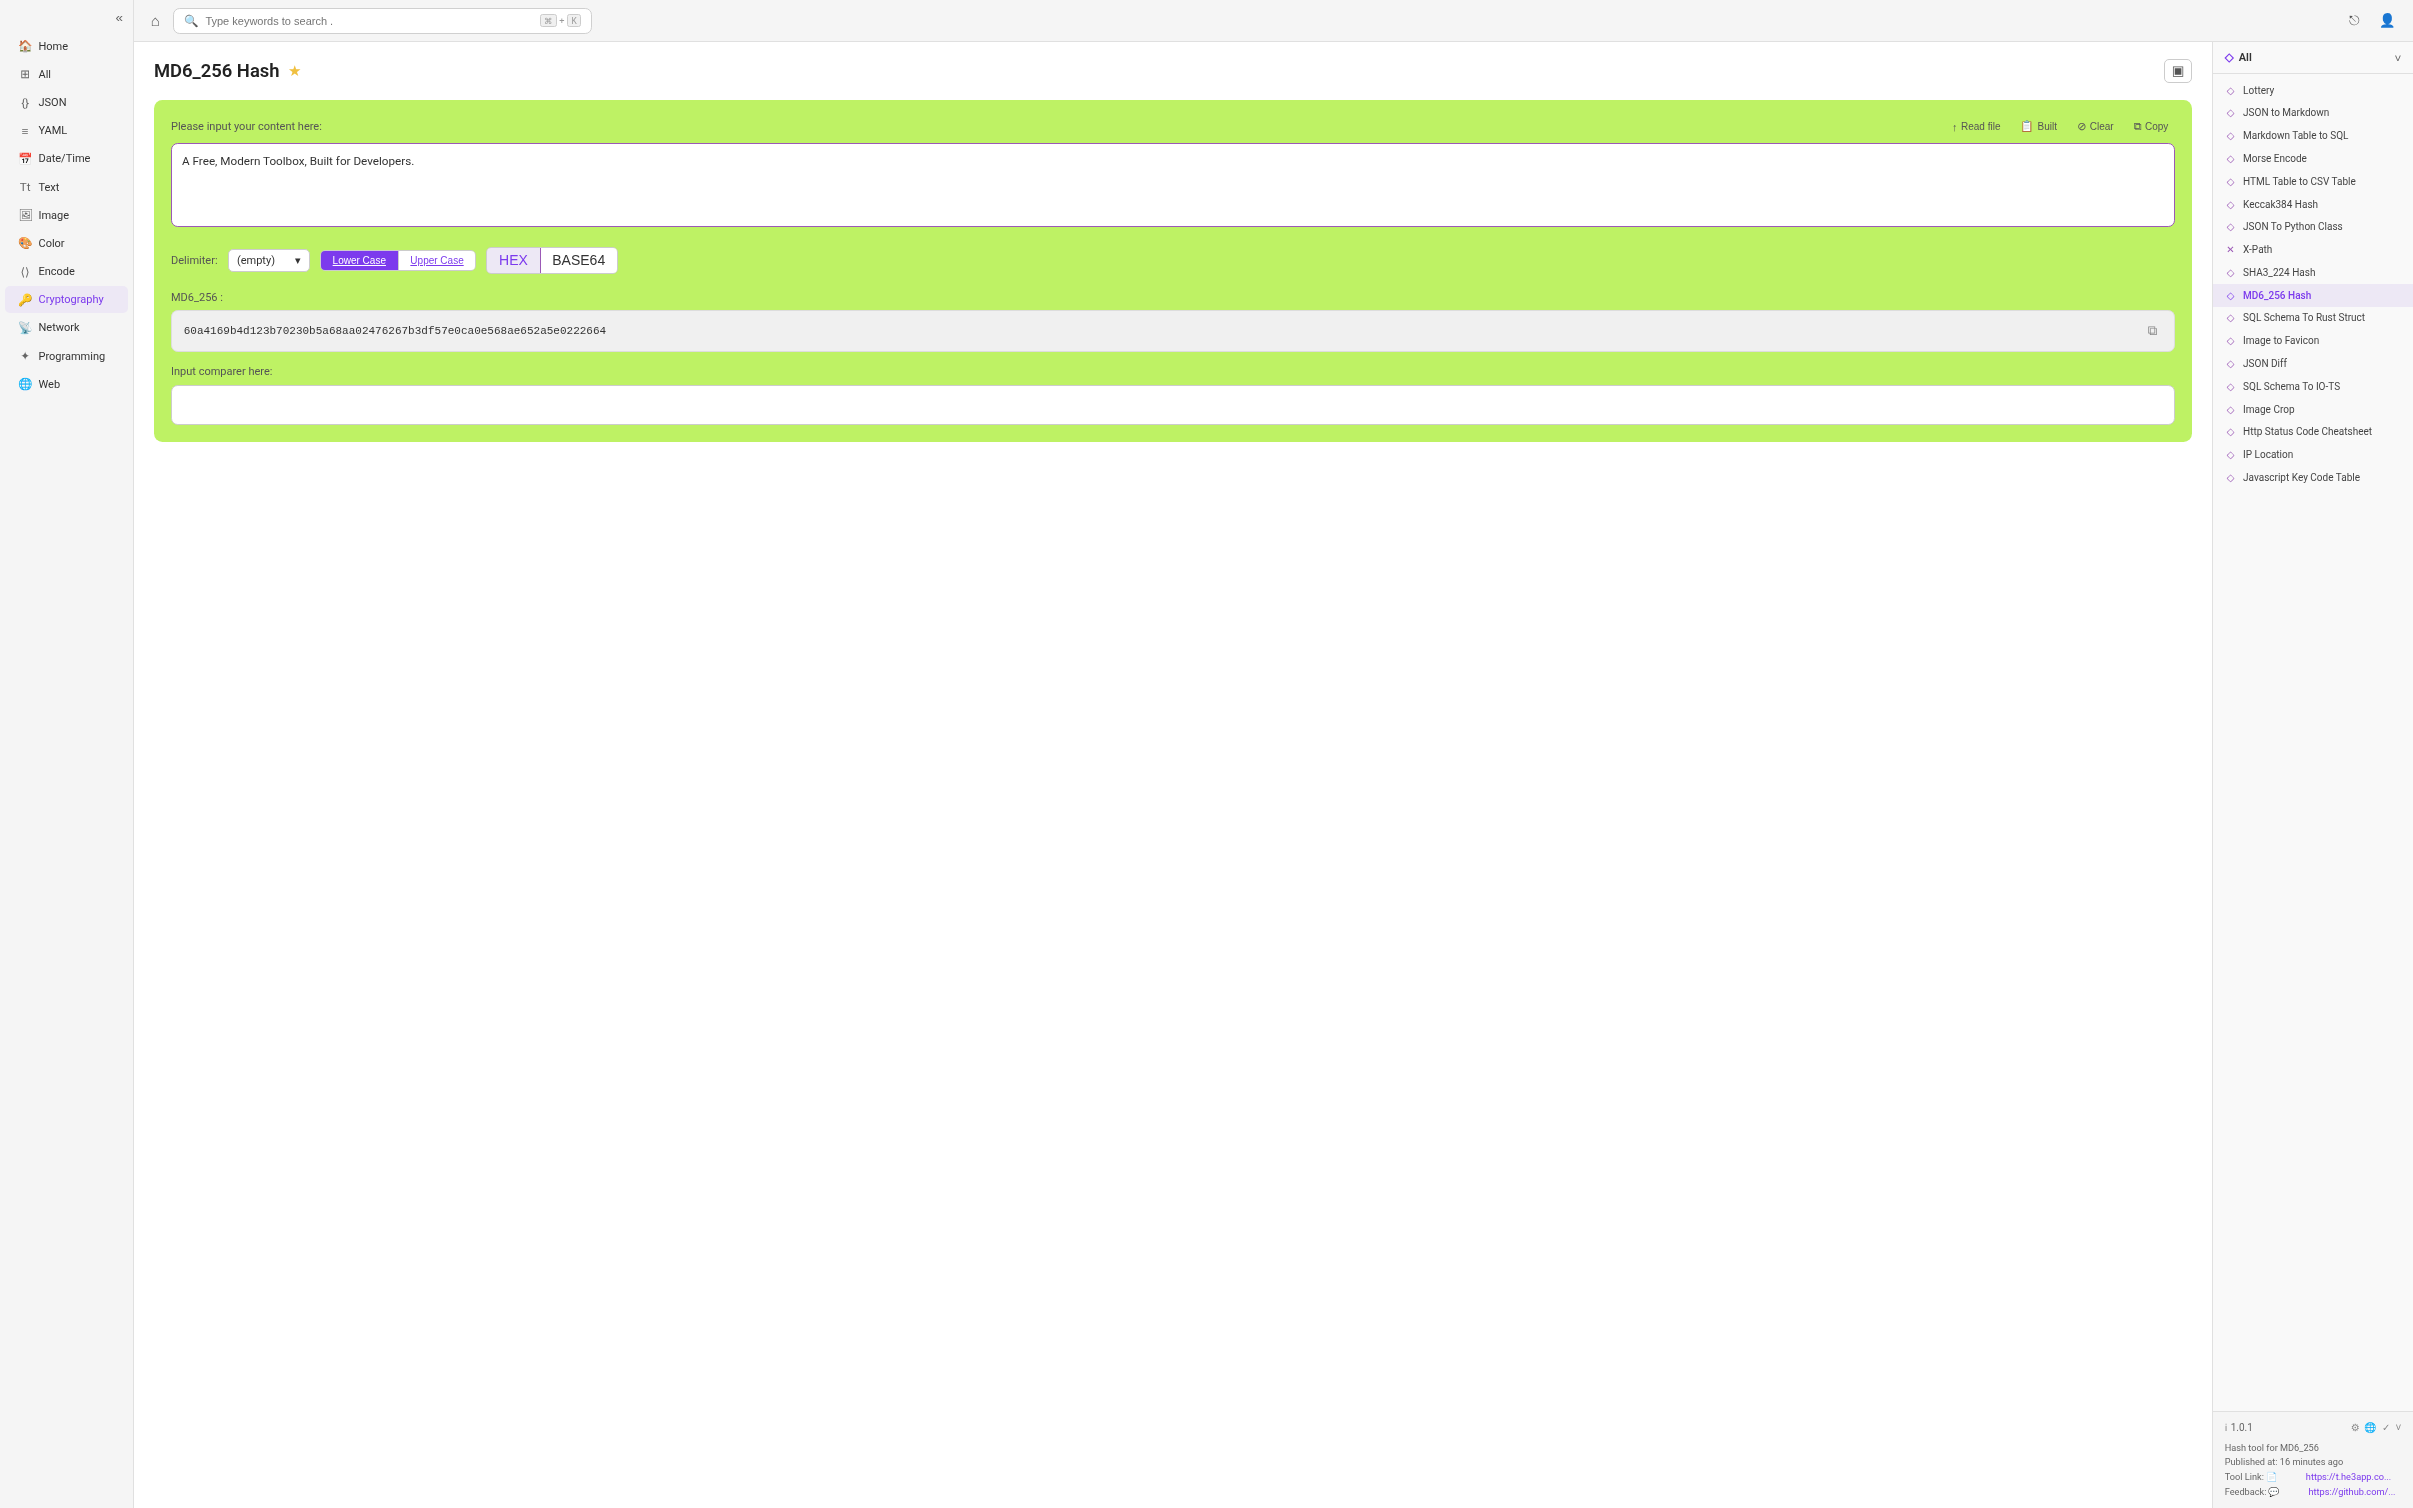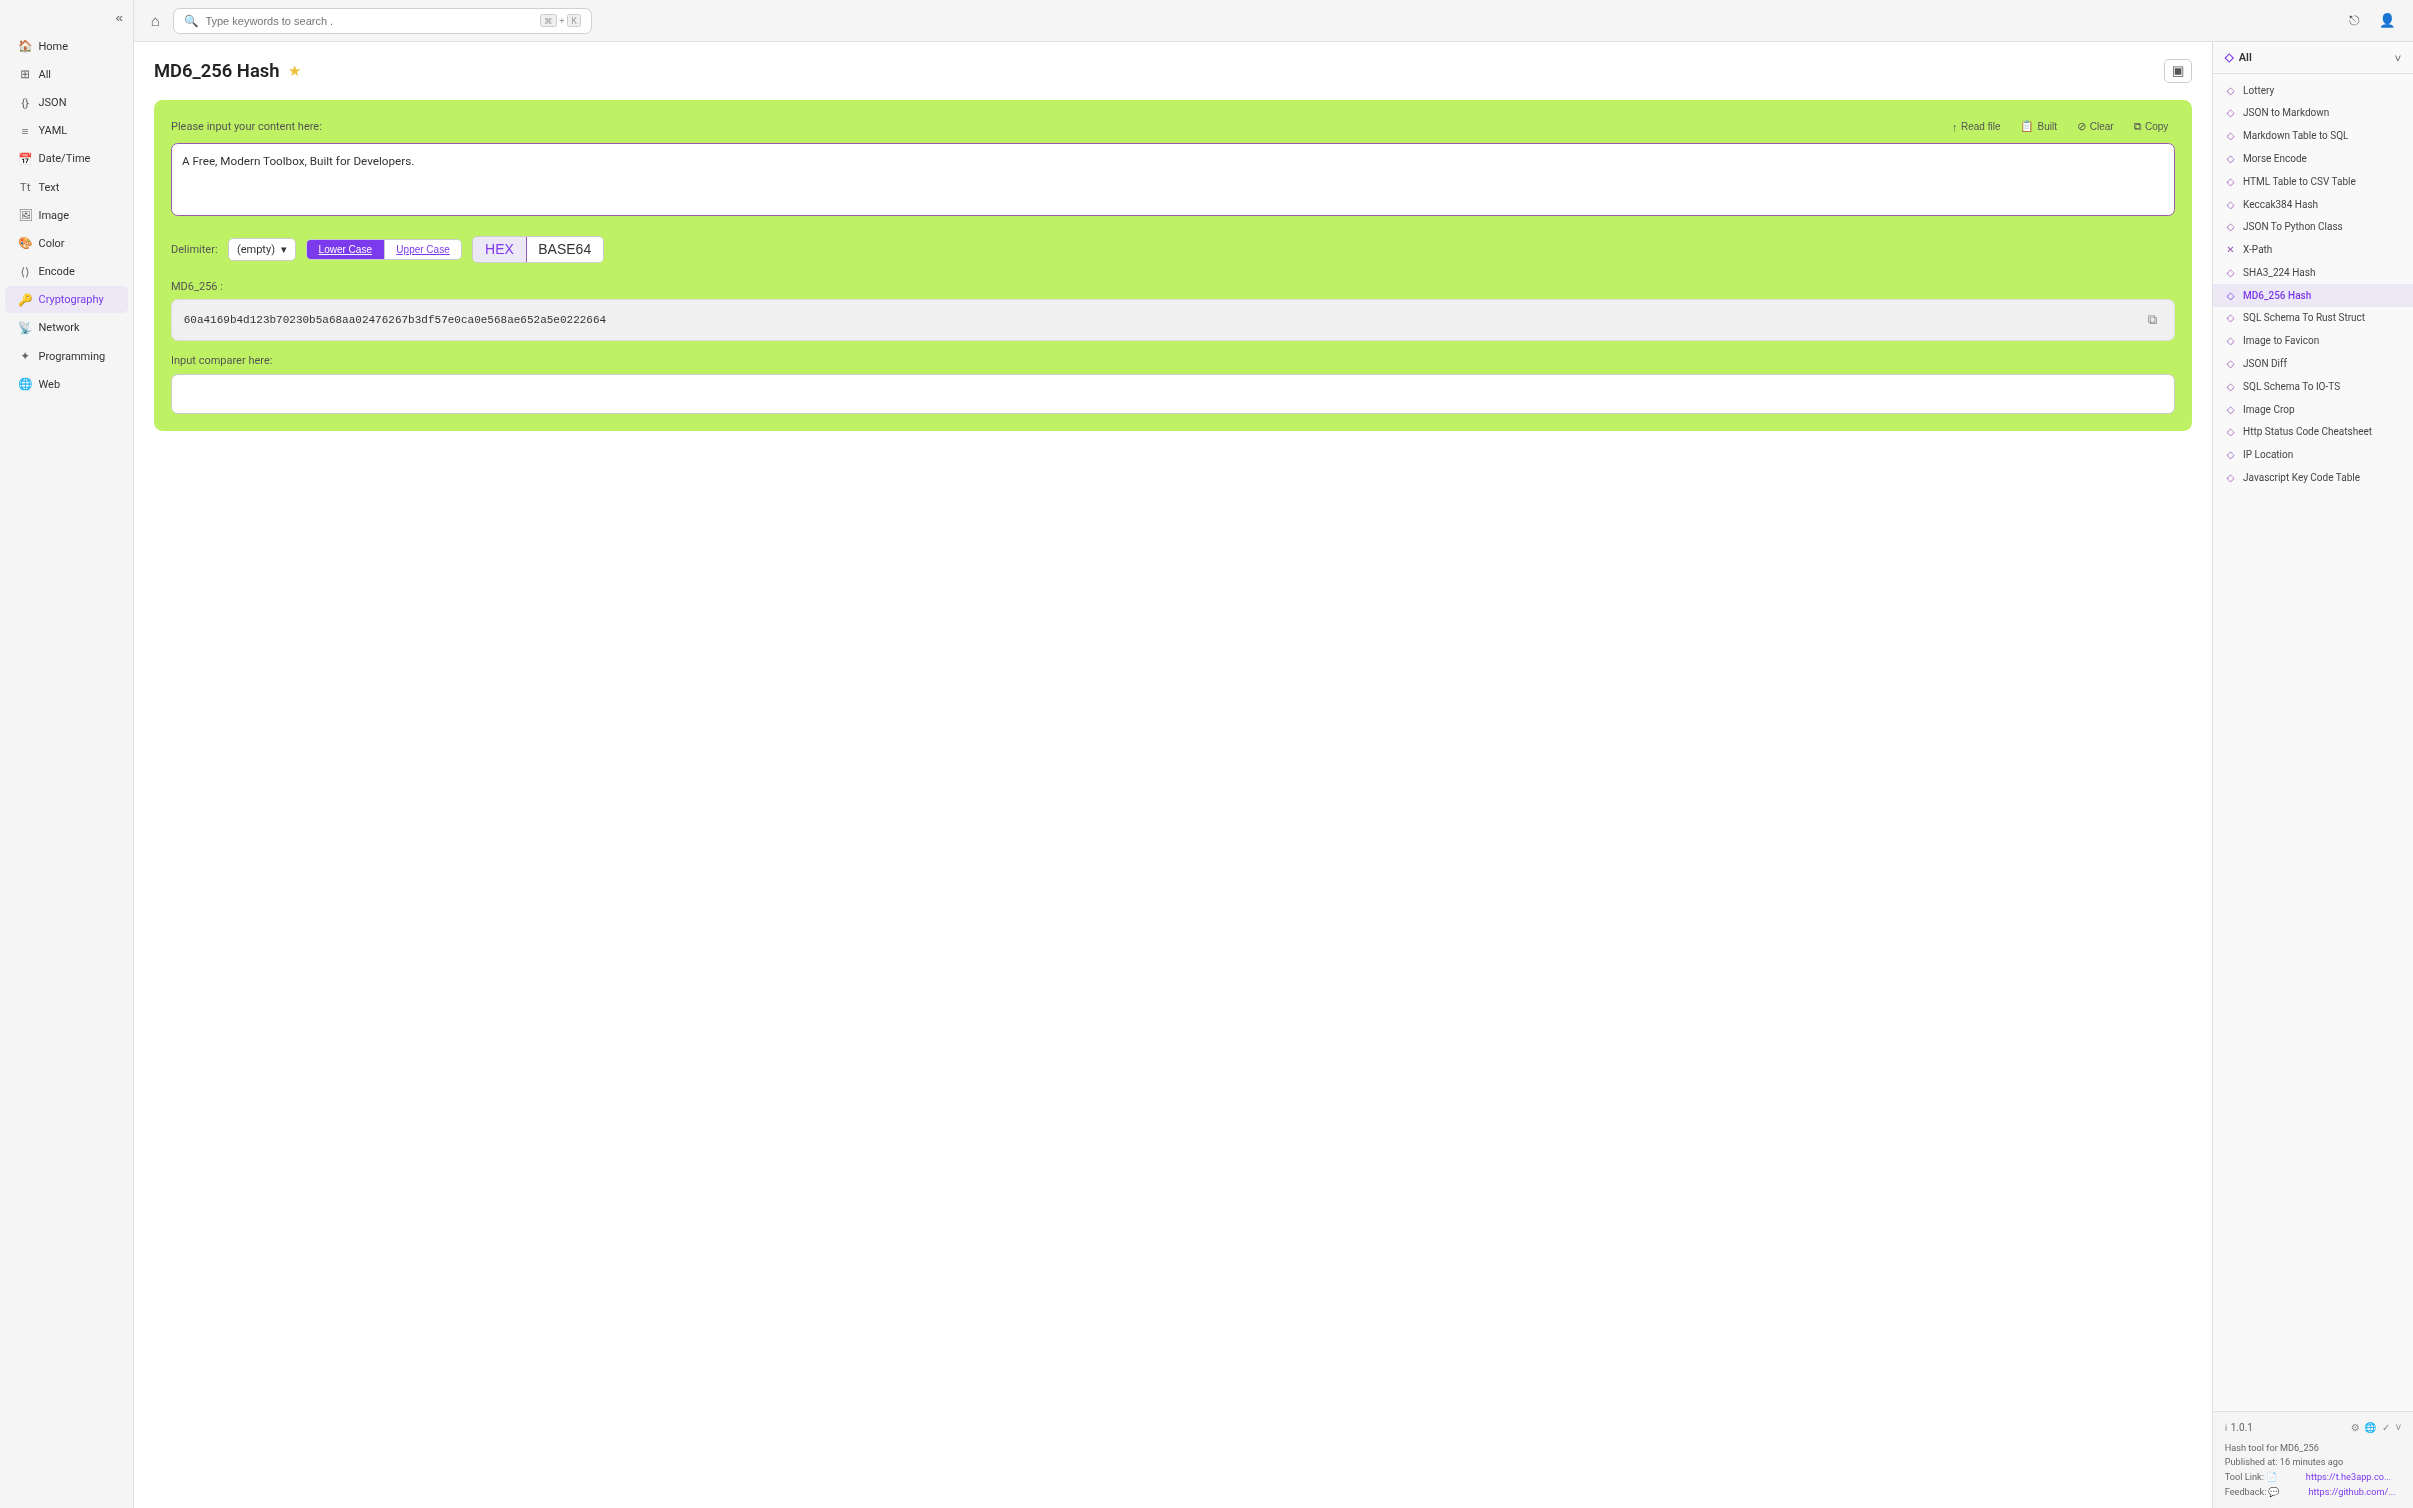--- a/index.html
+++ b/index.html
@@ -206,40 +206,40 @@
     .action-btn-icon { font-size: 11px; }
 
     .text-input-area {
       width: 100%;
       border: 1.7px solid #9b59b6;
       border-radius: 6.7px;
       padding: 10px;
       font-size: 11.7px;
       color: #333;
       resize: none;
-      height: 73px;
+      height: 84px;
       outline: none;
       background: white;
       font-family: inherit;
     }
 
     .options-row {
       display: flex;
       align-items: center;
       gap: 10px;
       margin-bottom: 17px;
     }
     .delimiter-label {
       font-size: 11px;
       color: #555;
     }
     .delimiter-select {
       display: flex;
       align-items: center;
-      gap: 6px;
+      gap: 20px;
       background: white;
       border: 0.8px solid #ccc;
       border-radius: 5px;
       padding: 4.2px 8.4px;
       cursor: pointer;
       font-size: 11px;
       color: #333;
       text-align: right;
     }
     .toggle-group {

